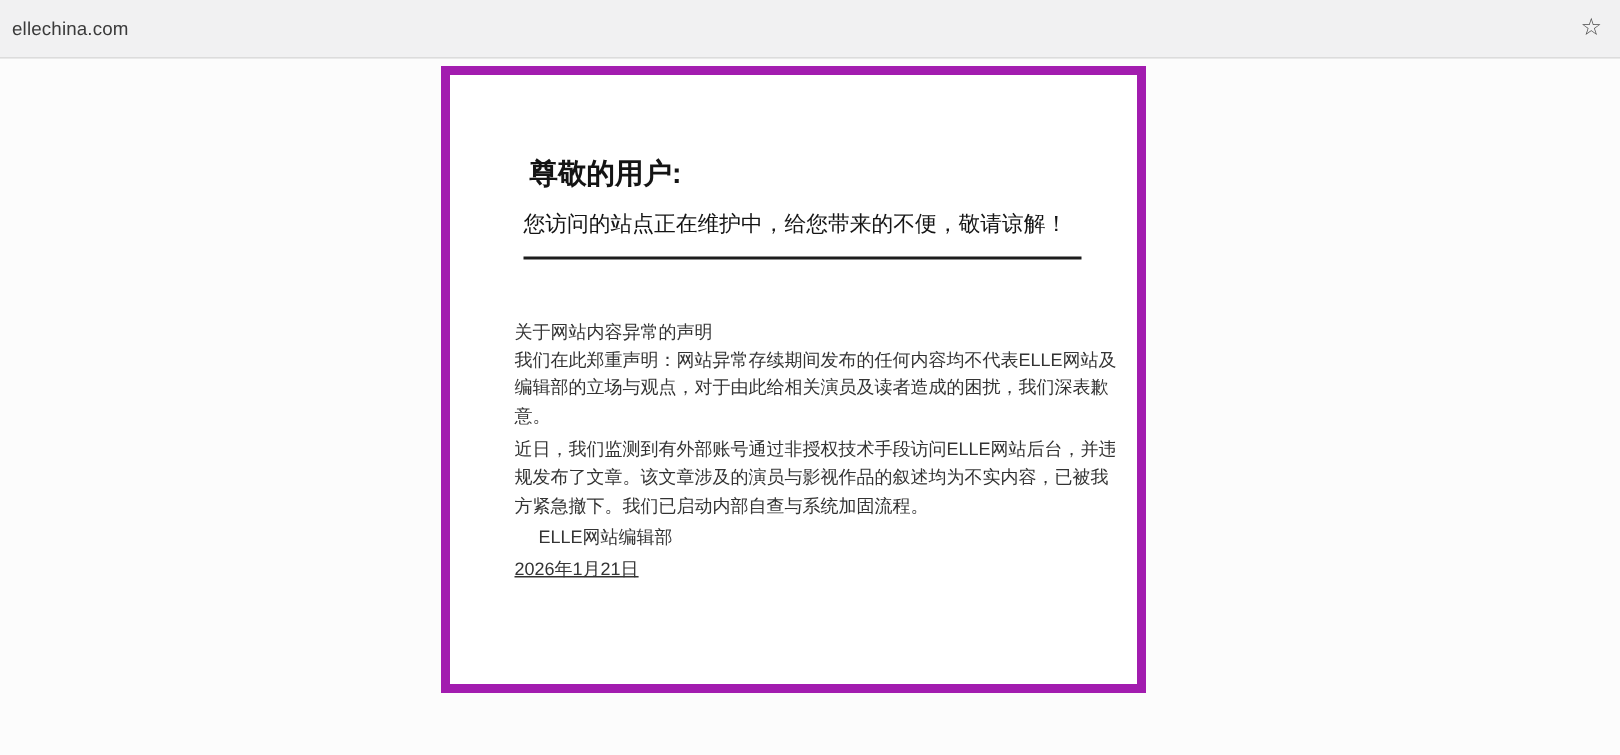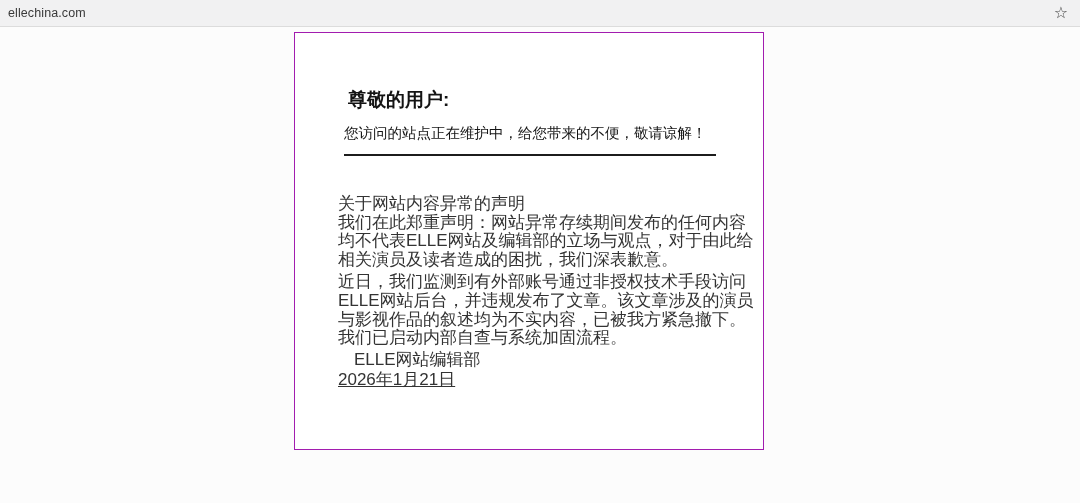--- a/index.html
+++ b/index.html
@@ -10,21 +10,21 @@
   body {
     width: 1080px;
     height: 503px;
     overflow: hidden;
     background: #fcfcfc;
     font-family: "Liberation Sans", "DejaVu Sans", sans-serif;
   }
 
   
   .topbar {
-    height: 27px;
+    height: 39px;
     background: #f1f1f2;
     border-bottom: 1px solid #dcdcdc;
     display: flex;
     align-items: center;
     justify-content: space-between;
     padding: 0 12px 0 8px;
   }
   .topbar .url {
     font-size: 12.5px;
     color: #3a3a3a;
@@ -37,21 +37,21 @@
     cursor: pointer;
     user-select: none;
   }
 
   
   .card {
     width: 470px;
     height: 418px;
     margin: 5px 0 0 294px;
     background: #ffffff;
-    border: 1px solid #a21caf;
+    border: 6px solid #a21caf;
     padding: 56px 9px 0 43px;
   }
 
   .greeting {
     margin: 0 0 0 10px;
     font-size: 19px;
     line-height: 22px;
     font-weight: bold;
     color: #141414;
   }
@@ -63,21 +63,21 @@
     color: #141414;
   }
   .divider {
     margin: 12px 0 0 6px;
     width: 372px;
     border: none;
     border-top: 2px solid #1c1c1c;
   }
 
   .body-text {
-    font-size: 17px;
+    font-size: 12px;
     line-height: 18.6px;
     color: #333333;
   }
   .section-title { margin: 39px 0 0 0; }
   .para-first    { margin: 4px 0 0 0; }
   .para          { margin: 0; }
   .signature     { margin: 3px 0 0 16px; }
   .notice-date   { margin: 2px 0 0 0; text-decoration: underline; }
 </style>
 </head>

